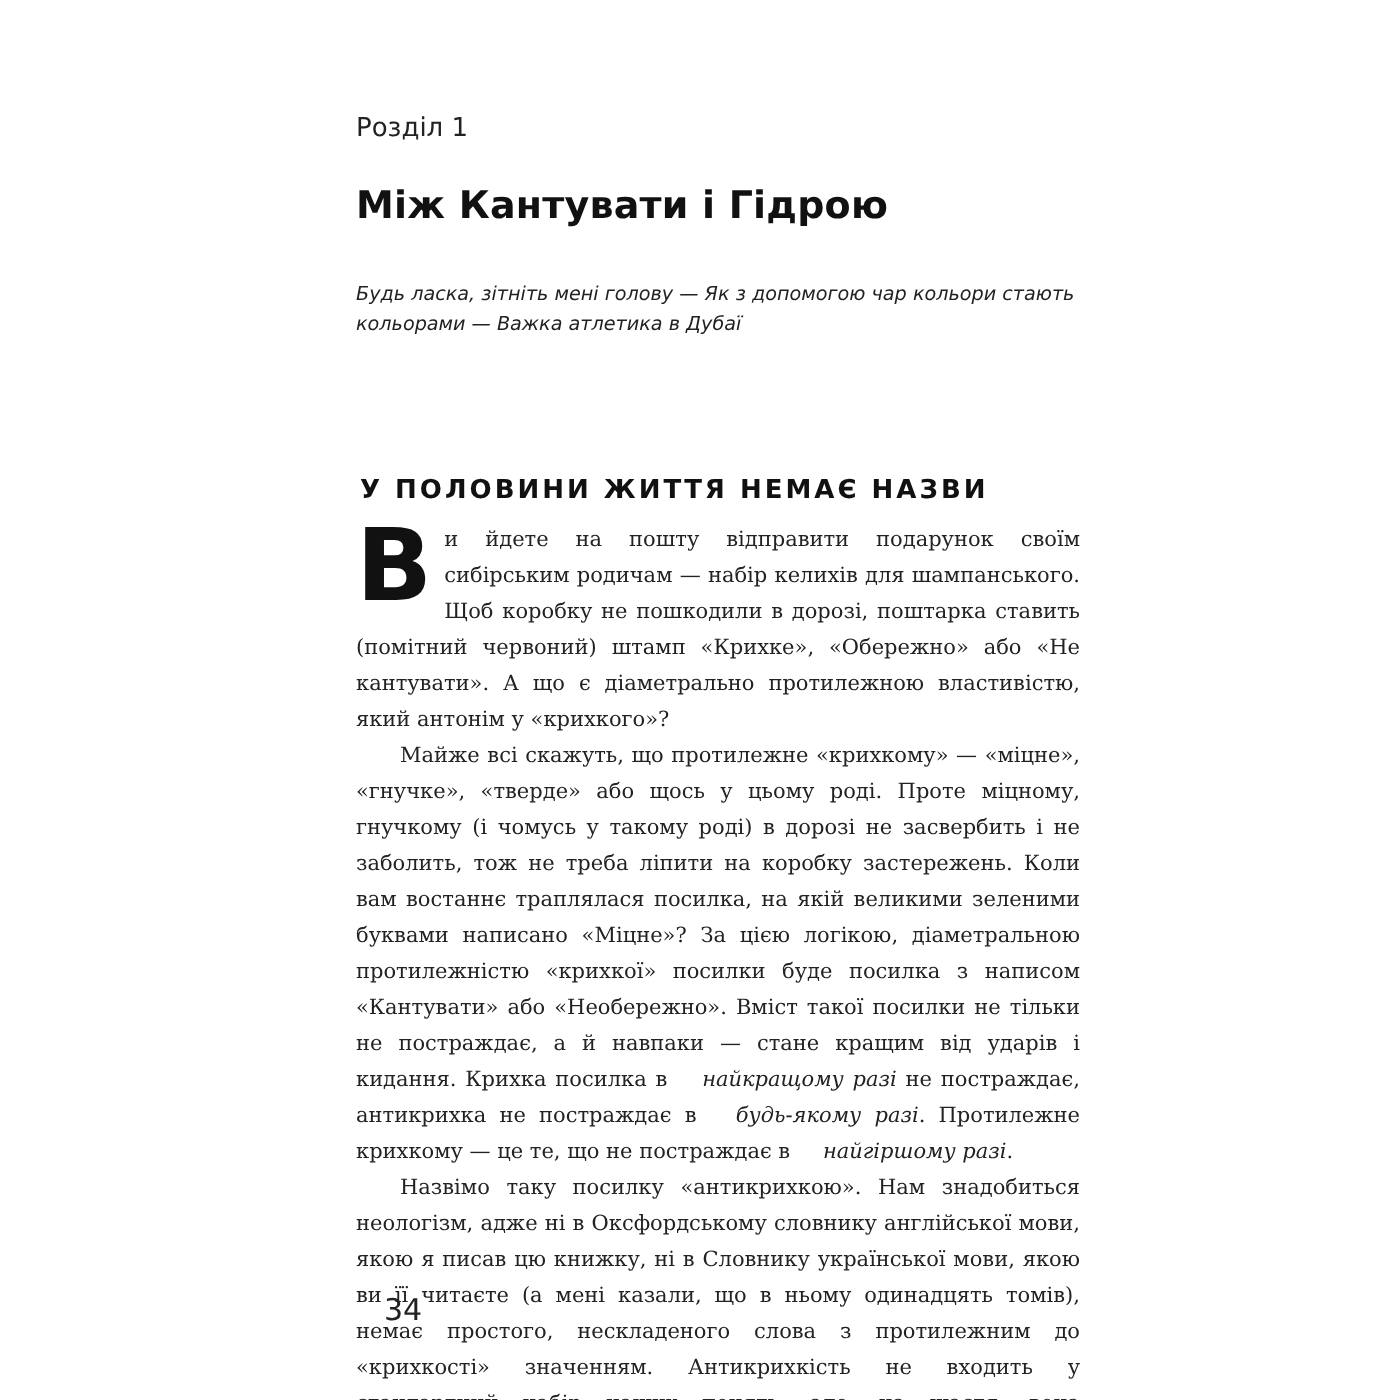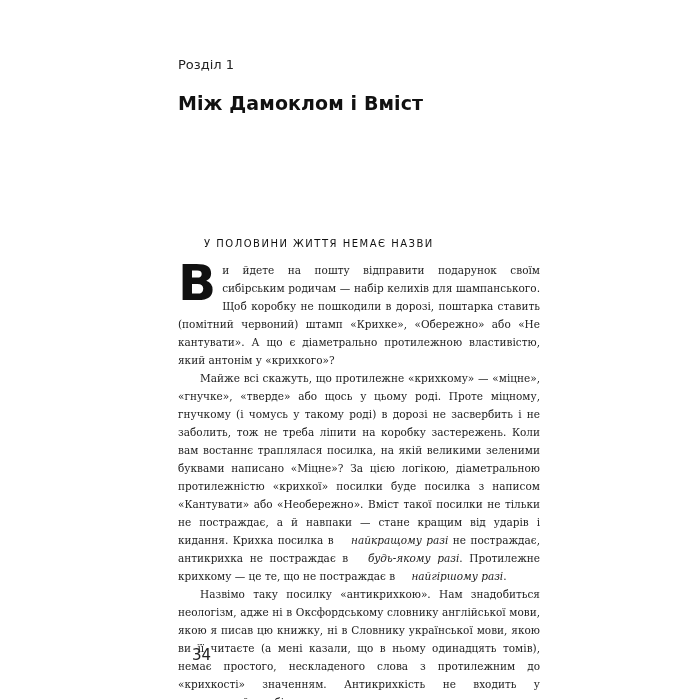--- a/index.html
+++ b/index.html
@@ -12,22 +12,22 @@
     .chapter-title {
       position: absolute; left: 178px; top: 92px;
       font-family: "DejaVu Sans", sans-serif; font-size: 19px; font-weight: bold; color: #111;
       letter-spacing: 0.1px;
     }
     .epigraph {
       position: absolute; left: 178px; top: 140px; width: 375px;
       font-family: "DejaVu Sans", sans-serif; font-style: italic; font-size: 9.6px; line-height: 15px; color: #222;
     }
     .subhead {
-      position: absolute; left: 204px; top: 238px;
-      font-family: "DejaVu Sans", sans-serif; font-weight: normal; font-size: 10px; letter-spacing: 1.5px; color: #111;
+      position: absolute; left: 180px; top: 238px;
+      font-family: "DejaVu Sans", sans-serif; font-weight: bold; font-size: 13px; letter-spacing: 1.5px; color: #111;
     }
     .body-text {
       position: absolute; left: 178px; top: 261px; width: 362px;
       font-family: "DejaVu Serif", serif; font-size: 10.5px; line-height: 18px; color: #222;
       text-align: justify; hyphens: manual;
     }
     .body-text p { margin: 0; }
     .body-text p.indent { text-indent: 22px; }
     .dropcap {
       float: left; font-family: "DejaVu Sans", sans-serif; font-weight: bold;
@@ -37,21 +37,22 @@
     .page-number {
       position: absolute; left: 192px; top: 646px;
       font-family: "DejaVu Sans", sans-serif; font-size: 15px; color: #222;
     }
   </style>
 </head>
 <body>
 
 <div class="page">
   <div class="section-label">Розділ 1</div>
-  <div class="chapter-title">Між Дамоклом і Вміст</div>
+  <div class="chapter-title">Між Кантувати і Гідрою</div>
+  <div class="epigraph">Будь ласка, зітніть мені голову — Як з допомогою чар кольори стають кольорами — Важка атлетика в Дубаї</div>
   <div class="subhead">У ПОЛОВИНИ ЖИТТЯ НЕМАЄ НАЗВИ</div>
 
   <div class="body-text">
     <p>
       <span class="dropcap">В</span><span>и йдете на пошту відправити подарунок своїм сибірським родичам — набір келихів для шампанського. Щоб коробку не пошкодили в дорозі, поштарка ставить (помітний червоний) штамп «Крихке», «Обережно» або «Не кантувати». А що є діаметрально протилежною властивістю, який антонім у «крихкого»?</span>
     </p>
     <p class="indent">
       <span>Майже всі скажуть, що протилежне «крихкому» — «міцне», «гнучке», «тверде» або щось у цьому роді. Проте міцному, гнучкому (і чомусь у такому роді) в дорозі не засвербить і не заболить, тож не треба ліпити на коробку застережень. Коли вам востаннє траплялася посилка, на якій великими зеленими буквами написано «Міцне»? За цією логікою, діаметральною протилежністю «крихкої» посилки буде посилка з написом «Кантувати» або «Необережно». Вміст такої посилки не тільки не постраждає, а й навпаки — стане кращим від ударів і кидання. Крихка посилка в </span><span class="it">найкращому разі</span><span> не постраждає, антикрихка не постраждає в </span><span class="it">будь-якому разі</span><span>. Протилежне крихкому — це те, що не постраждає в </span><span class="it">найгіршому разі</span><span>.</span>
     </p>
     <p class="indent">Назвімо таку посилку «антикрихкою». Нам знадобиться неологізм, адже ні в Оксфордському словнику англійської мови, якою я писав цю книжку, ні в Словнику української мови, якою ви її читаєте (а мені казали, що в ньому одинадцять томів), немає простого, нескладеного слова з протилежним до «крихкості» значенням. Антикрихкість не входить у стандартний набір наших понять, але, на щастя, вона притаманна вродженим елементам нашої поведінки, нашому біологічному апарату, зрештою, всім системам, які вижили.</p>

